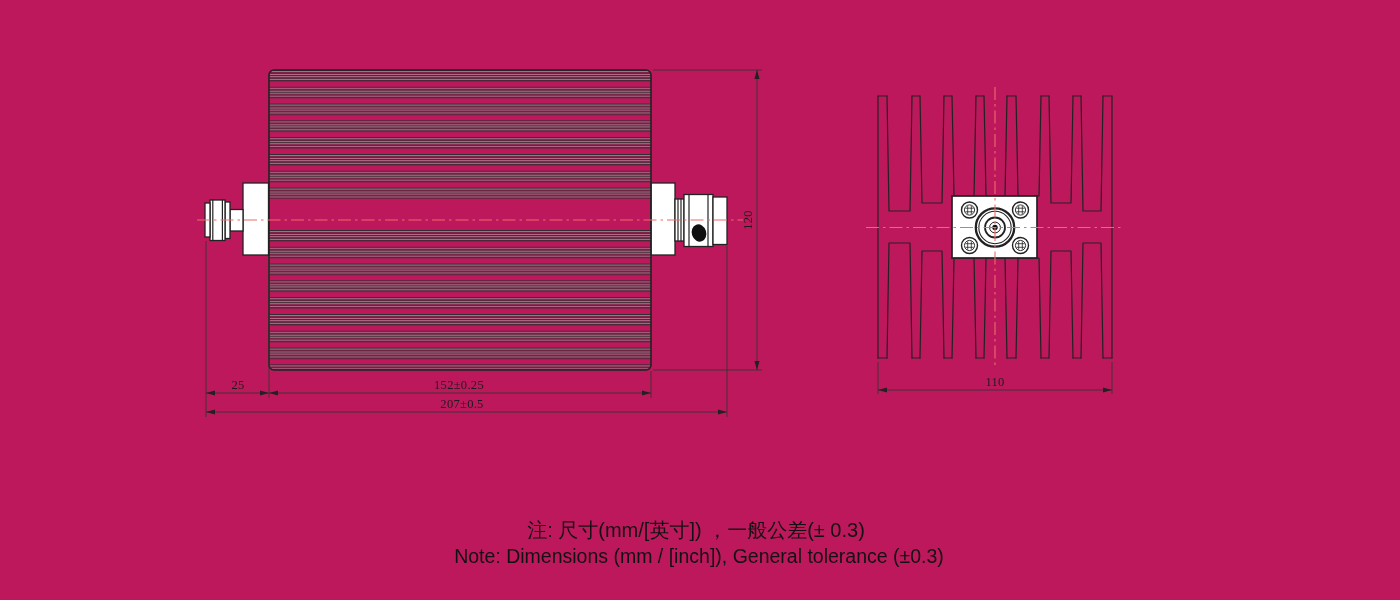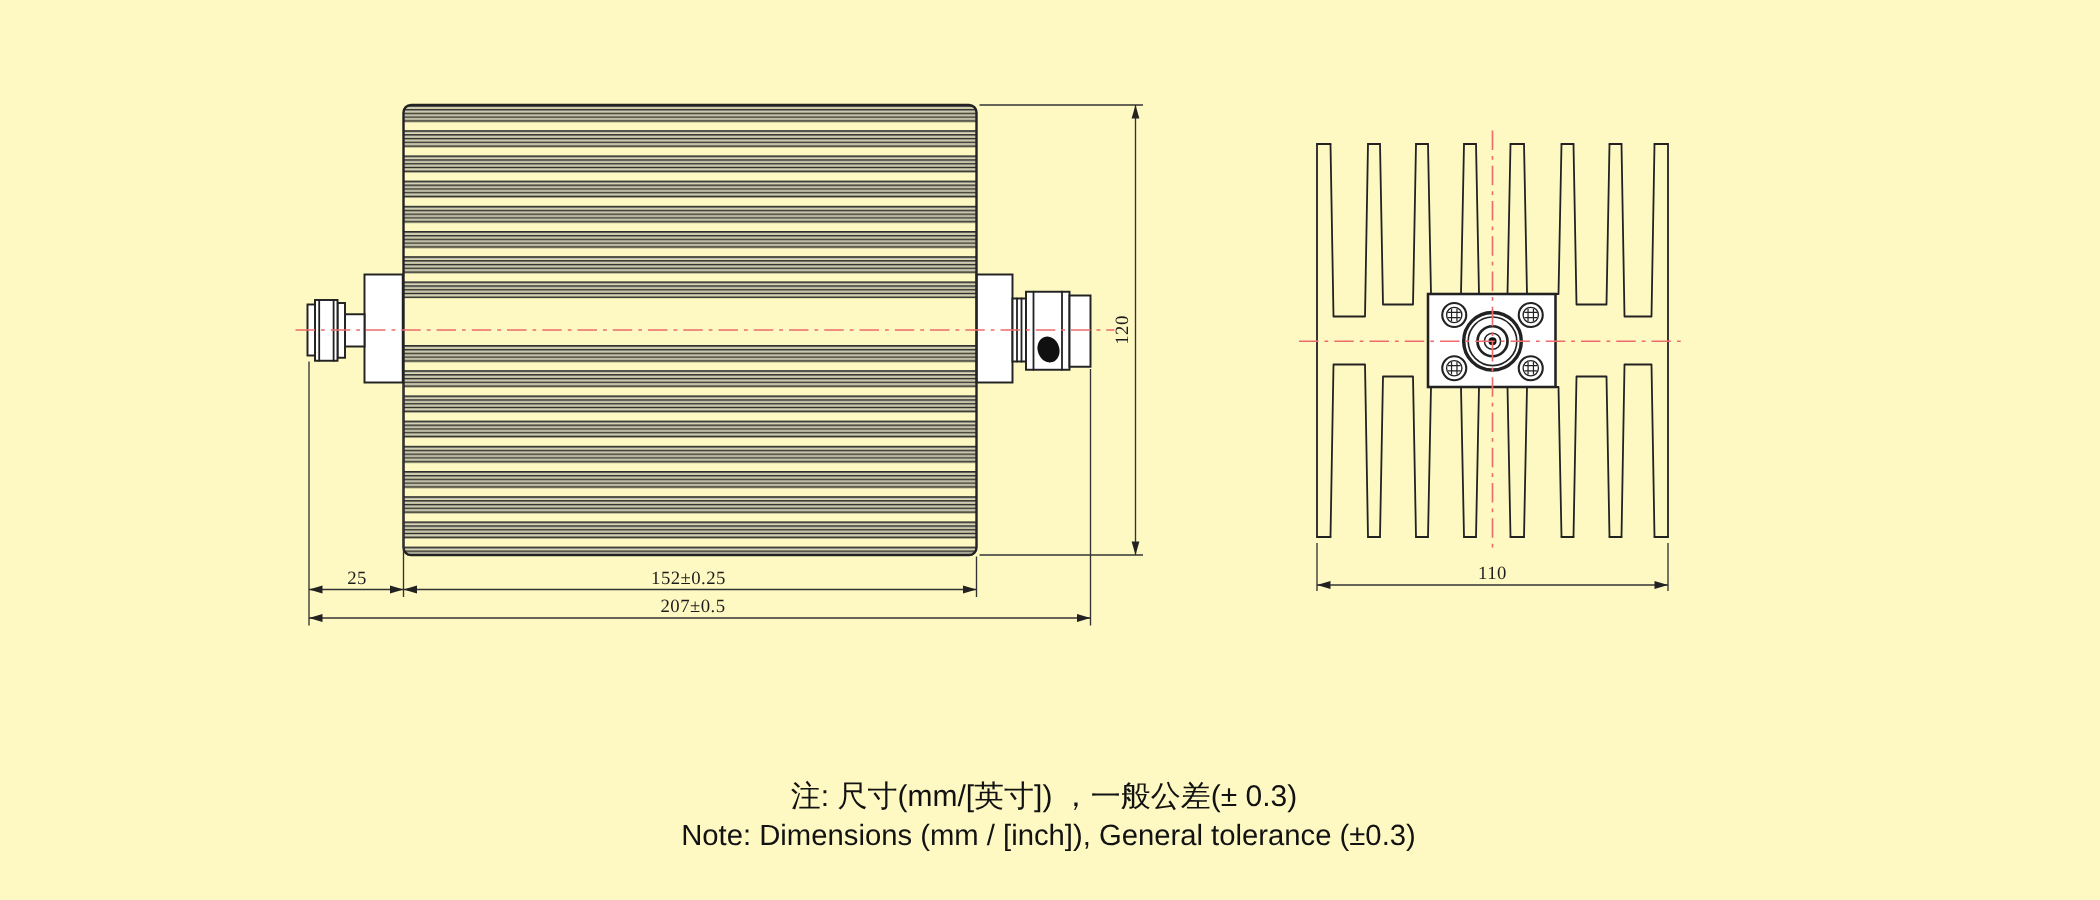--- a/index.html
+++ b/index.html
@@ -1,16 +1,16 @@
 <!DOCTYPE html>
 <html><head>
 <meta charset="utf-8">
 <style>
   html,body{margin:0;padding:0;background:#ffffff;}
-  .stage{width:1400px;height:600px;position:relative;background:#fef9c3;overflow:hidden;}
+  .stage{width:1400px;height:600px;position:relative;background:#be185d;overflow:hidden;}
   svg{display:block;}
   text{font-family:"Liberation Serif","DejaVu Serif",serif;fill:#1c1c1c;}
   .dimtext{font-size:12.5px;letter-spacing:0.3px;}
   .notetext{font-family:"Liberation Sans","DejaVu Sans",sans-serif;fill:#121212;}
   .n1{font-size:20px;}
   .n2{font-size:19.5px;}
   .thin{stroke:#333;stroke-width:0.9;fill:none;}
   .draw{stroke:#222;stroke-width:1.3;fill:#ffffff;}
   .drawn{stroke:#222;stroke-width:1.2;fill:none;stroke-linejoin:round;stroke-linecap:round;}
   .arrow{fill:#222;stroke:none;}

